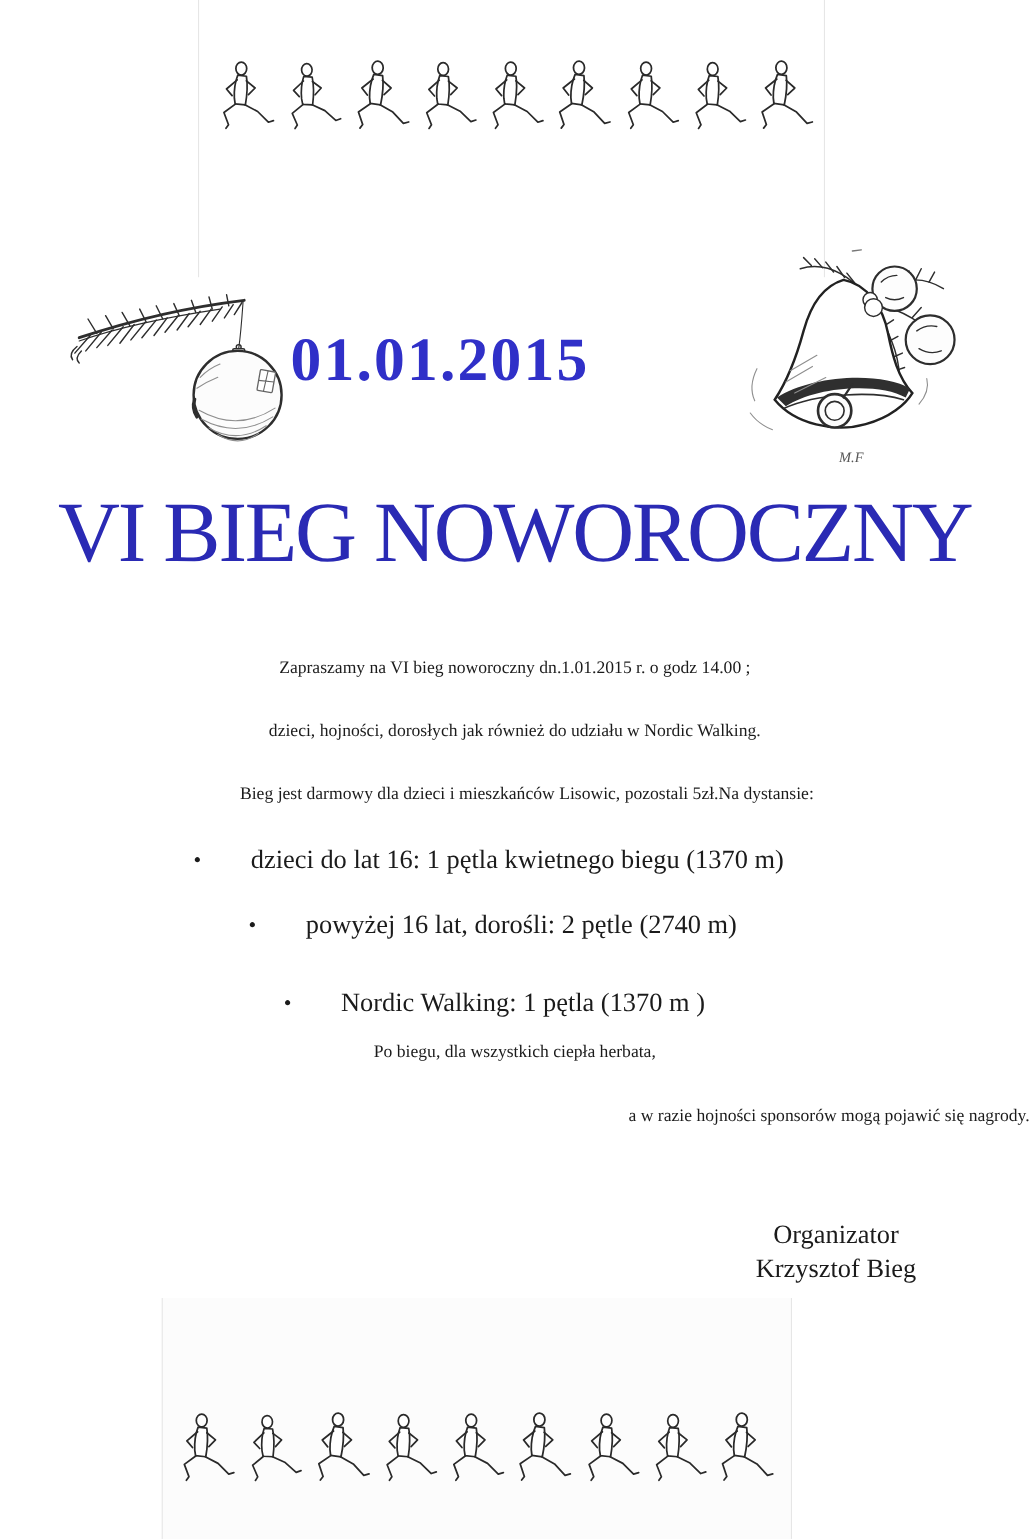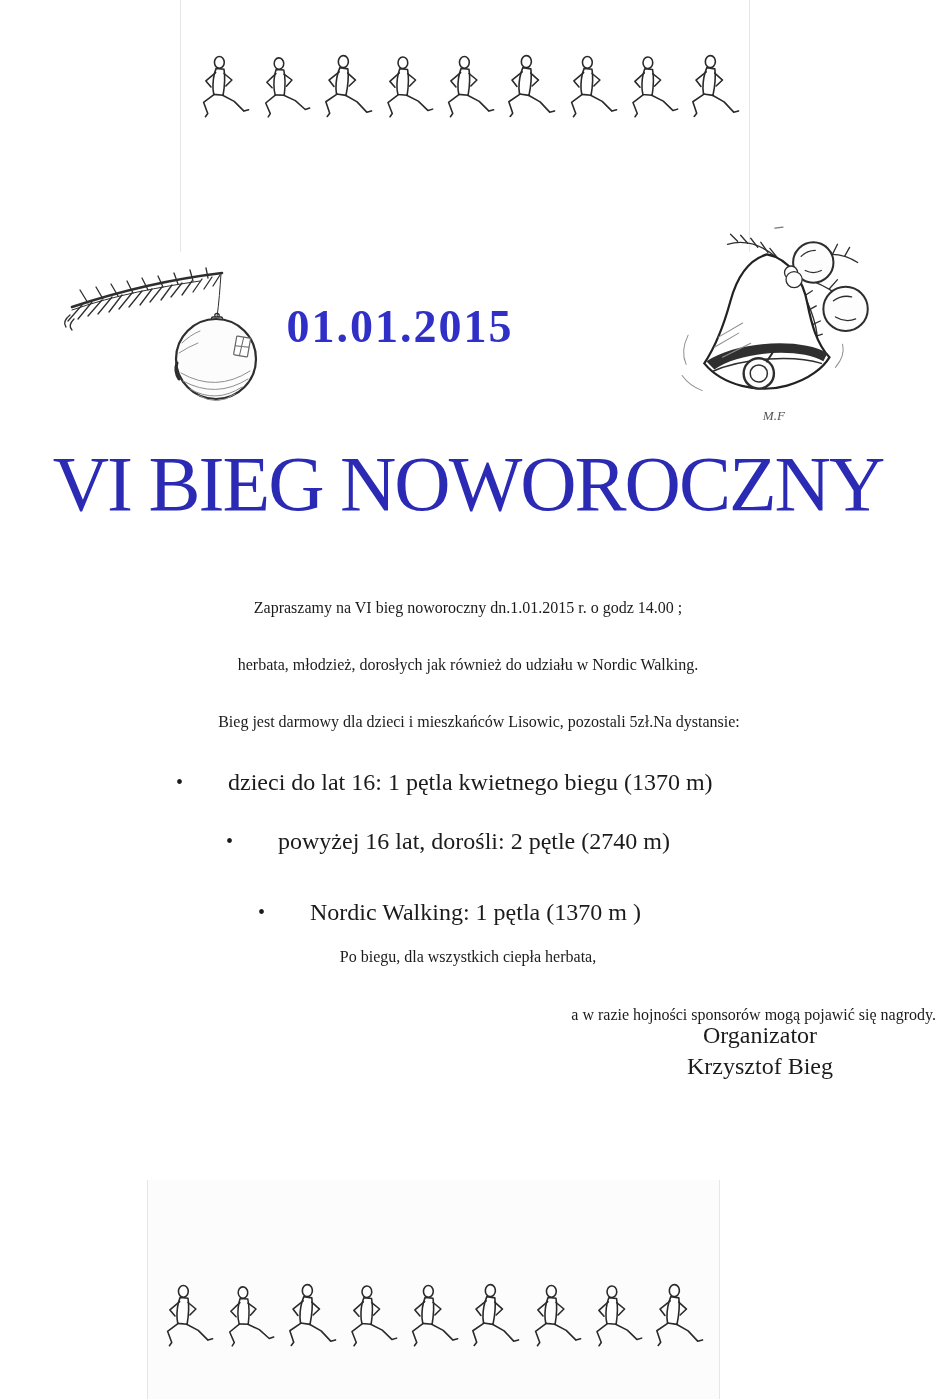--- a/index.html
+++ b/index.html
@@ -22,34 +22,34 @@
   .runner-svg{width:56px;height:78px;flex:0 0 auto;}
   .runner-svg:nth-child(2n){transform:rotate(-3deg) scale(0.97);}
   .runner-svg:nth-child(3n){transform:rotate(2deg) scale(1.02);}
   .runner-svg:nth-child(4n){transform:rotate(-1deg) scale(0.99);}
 
   .ornament{position:absolute;left:60px;top:243px;width:232px;height:190px;}
   .bell{position:absolute;left:672px;top:216px;width:222px;height:212px;}
 
   .date{
     position:absolute;left:0;top:294px;width:800px;text-align:center;
-    font-weight:bold;font-size:46px;line-height:66px;color:#3030c8;letter-spacing:2px;
+    font-weight:bold;font-size:56px;line-height:66px;color:#3030c8;letter-spacing:2px;
   }
   .title{
     position:absolute;left:0;top:444px;width:936px;text-align:center;white-space:nowrap;
     font-weight:normal;font-size:78px;line-height:80px;color:#2a2ab4;letter-spacing:-2px;
   }
   .line{position:absolute;left:0;width:936px;text-align:center;font-size:16px;line-height:32px;}
   #p1{top:592px;} #p2{top:649px;} #p3{top:706px;margin-left:11px;}
   .bullet-row{position:absolute;font-size:24px;line-height:32px;white-space:nowrap;}
   #b1{left:176px;top:766px;} #b2{left:226px;top:825px;} #b3{left:258px;top:884px;margin-top:12px;}
   .mk{display:inline-block;width:52px;font-size:20px;vertical-align:1px;}
   #c1{top:941px;} #c2{top:999px;text-align:right;}
   .org-block{
-    position:absolute;left:600px;top:1020px;width:320px;text-align:center;
+    position:absolute;left:600px;top:1108px;width:320px;text-align:center;
     font-size:24px;line-height:31px;
   }
   svg .ln{fill:none;stroke:#2e2e2e;stroke-width:1.3;stroke-linecap:round;}
   svg .lt{fill:none;stroke:#8f8f8f;stroke-width:1;stroke-linecap:round;}
 </style>
 </head>
 <body>
 
 <svg width="0" height="0" style="position:absolute">
   <defs>
@@ -195,21 +195,21 @@
       <path d="M16,118 C11,128 10,138 14,147"></path>
       <path d="M10,158 C15,165 22,170 30,173"></path>
       <path d="M162,150 C168,143 171,135 169,127"></path>
     </g>
     <text x="90" y="202" font-size="13" font-style="italic" fill="#555555">M.F</text>
   </svg>
 
   <div class="title">VI BIEG NOWOROCZNY</div>
 
   <div class="line" id="p1">Zapraszamy na VI bieg noworoczny dn.1.01.2015 r. o godz 14.00 ;</div>
-  <div class="line" id="p2">herbata, młodzież, dorosłych jak również do udziału w Nordic Walking.</div>
+  <div class="line" id="p2">dzieci, hojności, dorosłych jak również do udziału w Nordic Walking.</div>
   <div class="line" id="p3">Bieg jest darmowy dla dzieci i mieszkańców Lisowic, pozostali 5zł.Na dystansie:</div>
 
   <div class="bullet-row" id="b1">
     <span class="mk">•</span><span>dzieci do lat 16: 1 pętla kwietnego biegu (1370 m)</span>
   </div>
   <div class="bullet-row" id="b2">
     <span class="mk">•</span><span>powyżej 16 lat, dorośli: 2 pętle (2740 m)</span>
   </div>
   <div class="bullet-row" id="b3">
     <span class="mk">•</span><span>Nordic Walking: 1 pętla (1370 m )</span>

